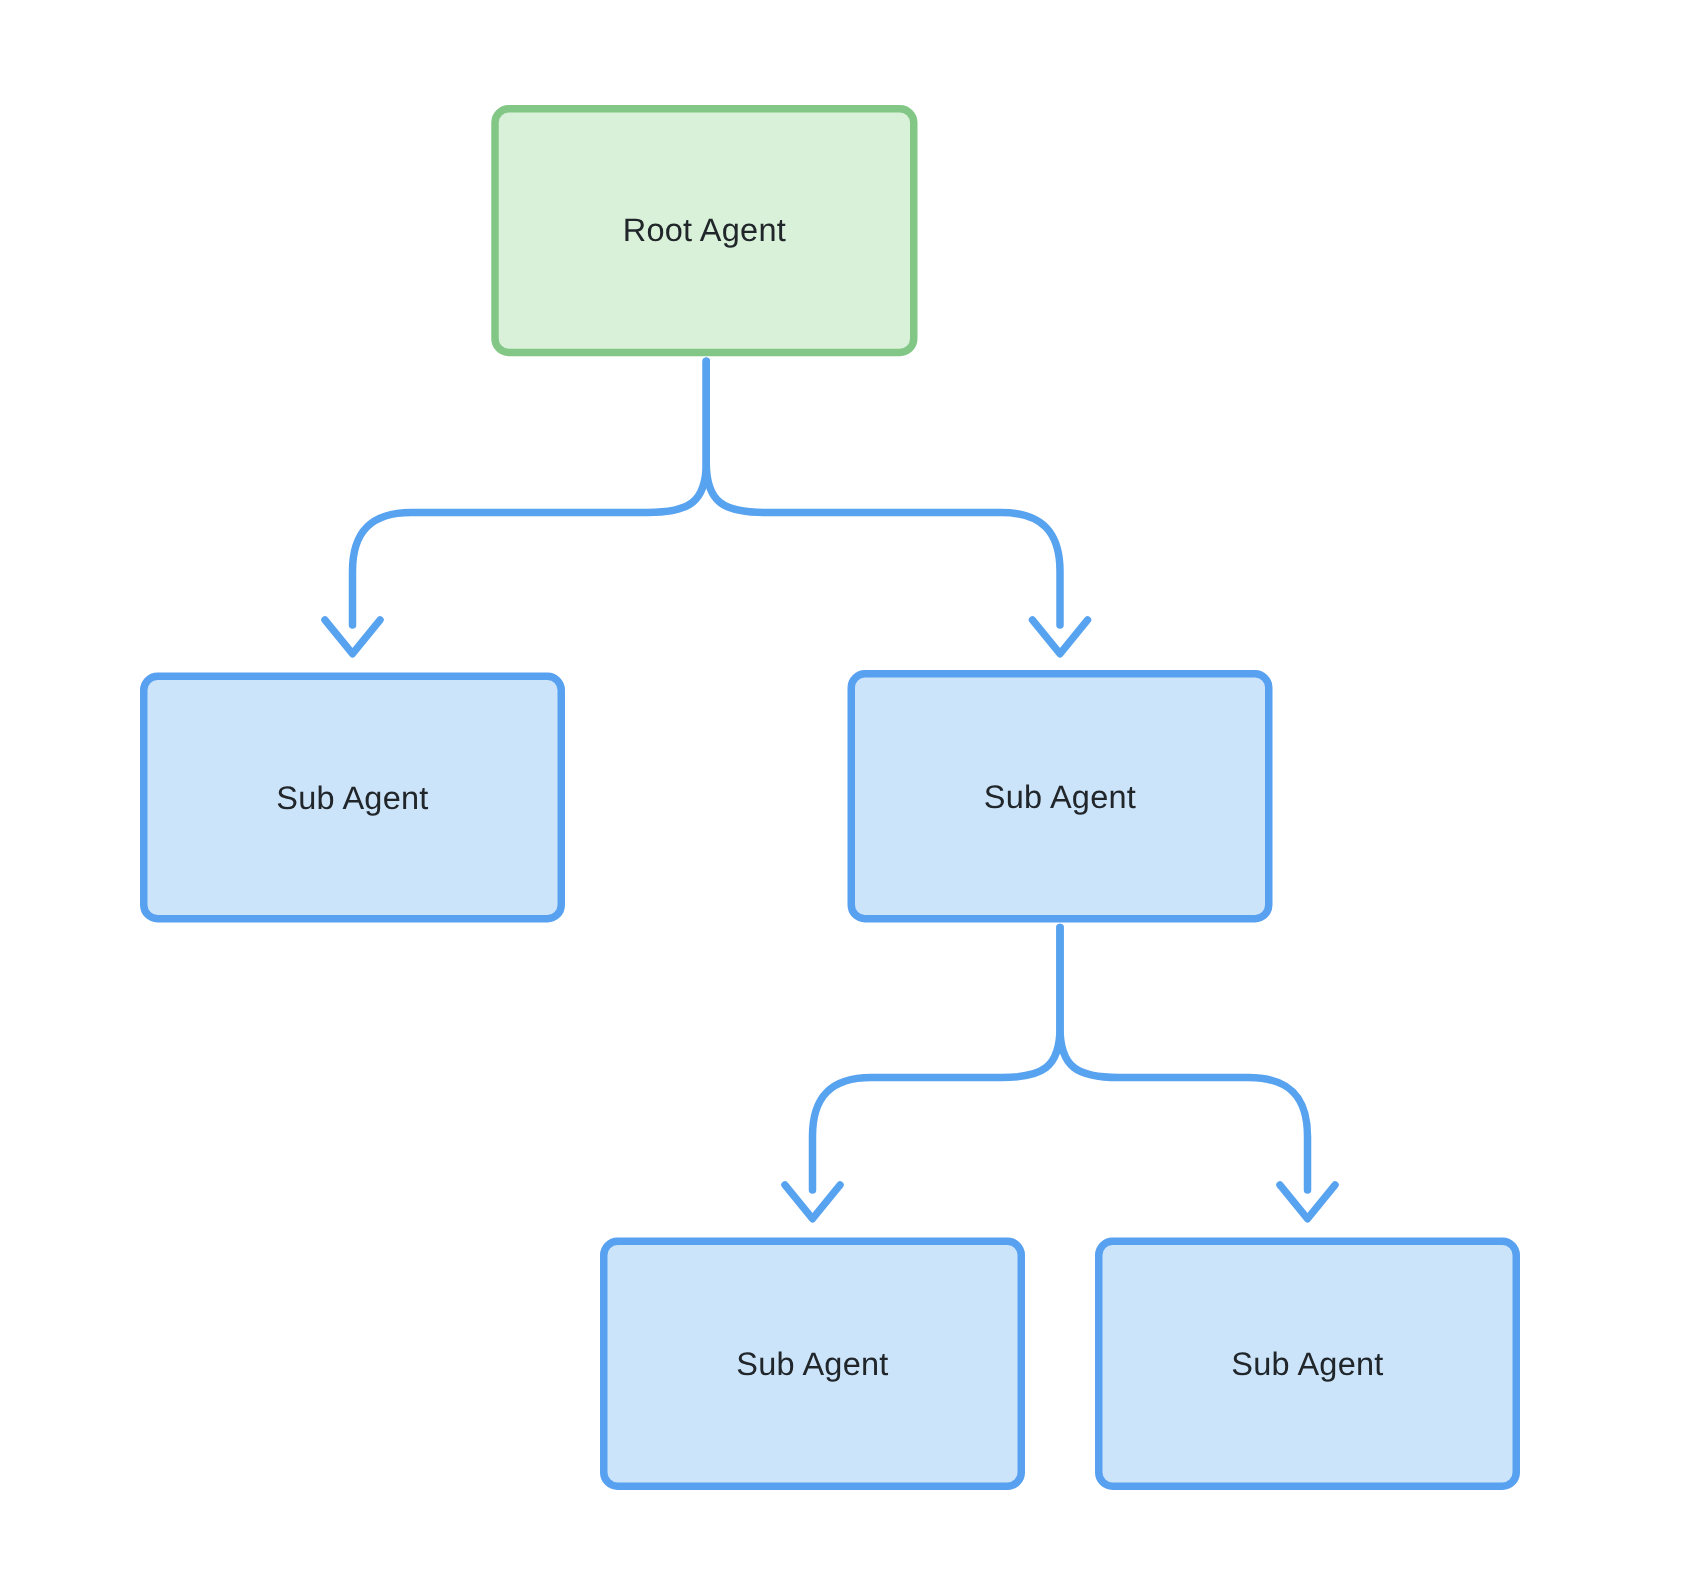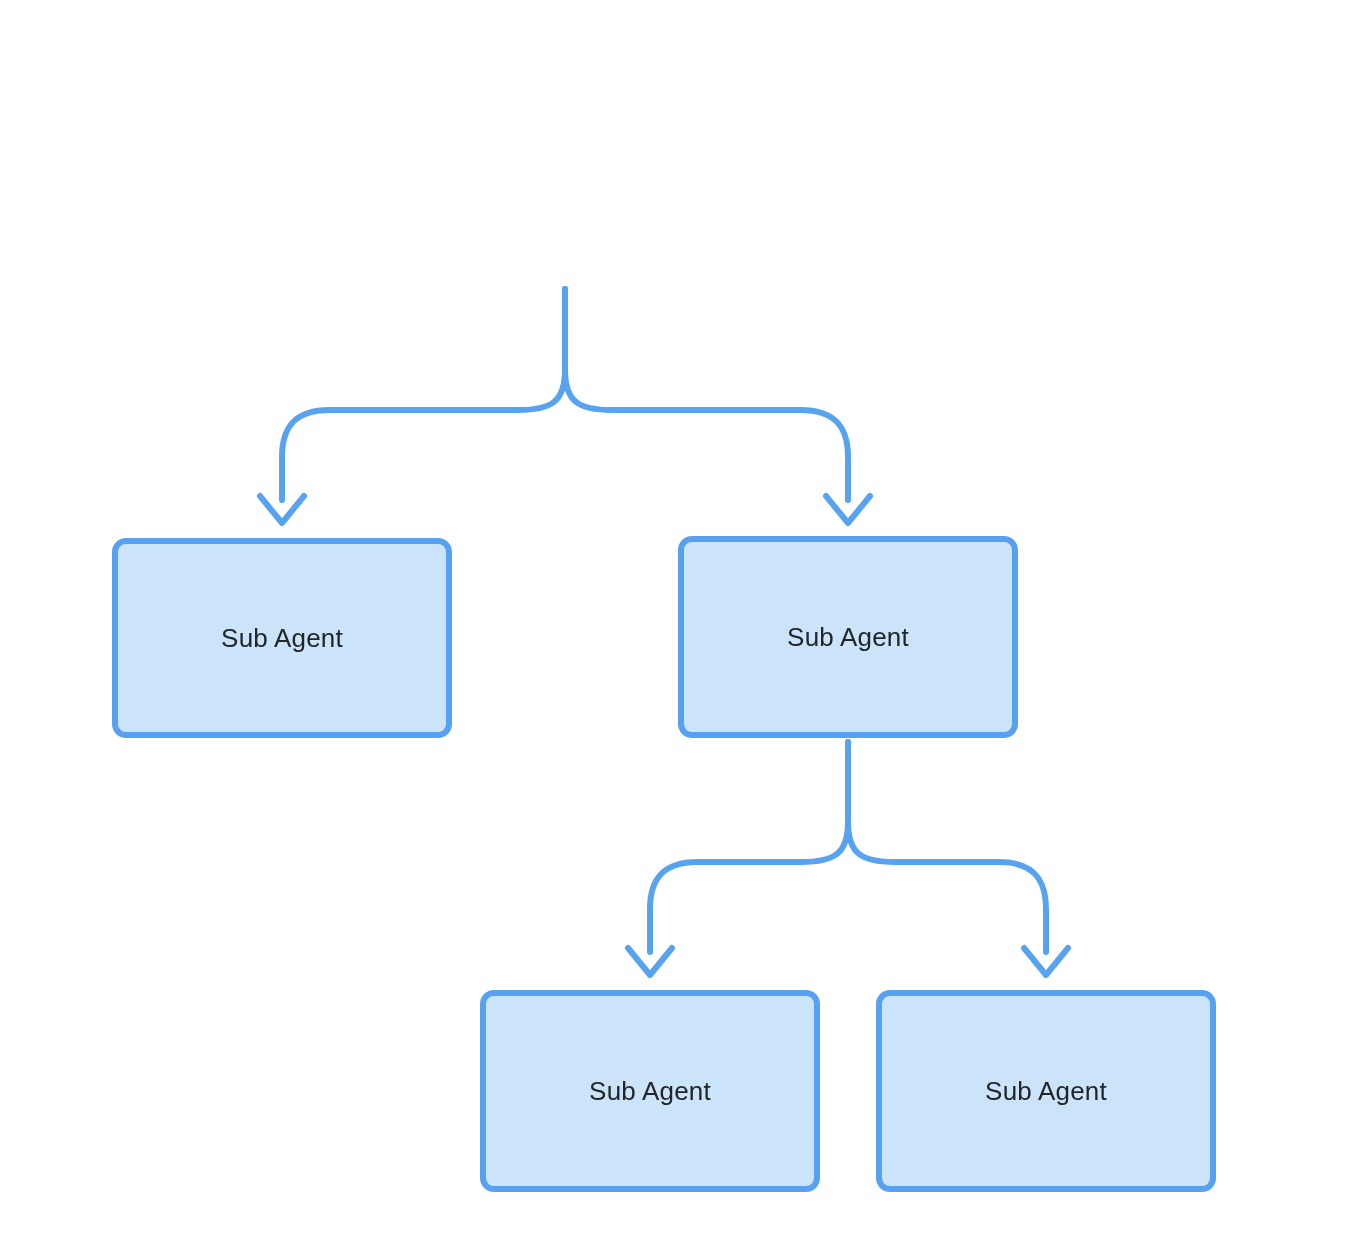--- a/index.html
+++ b/index.html
@@ -85,20 +85,23 @@
       <path d="M 848 742 L 848 822 C 848 854 834 862 801 862 L 697 862 C 665 862 650 877 650 909 L 650 952"></path>
       <path d="M 628 948 L 650 975 L 672 948"></path>
     </g>
 
     <g>
       <path d="M 848 742 L 848 822 C 848 854 862 862 895 862 L 999 862 C 1031 862 1046 877 1046 909 L 1046 952"></path>
       <path d="M 1024 948 L 1046 975 L 1068 948"></path>
     </g>
   </svg>
 
+  <div class="node node-root pos-root">
+    <span class="node-label">Root Agent</span>
+  </div>
 
   <div class="node node-sub pos-sub-left">
     <span class="node-label">Sub Agent</span>
   </div>
 
   <div class="node node-sub pos-sub-right">
     <span class="node-label">Sub Agent</span>
   </div>
 
   <div class="node node-sub pos-sub-r-left">

